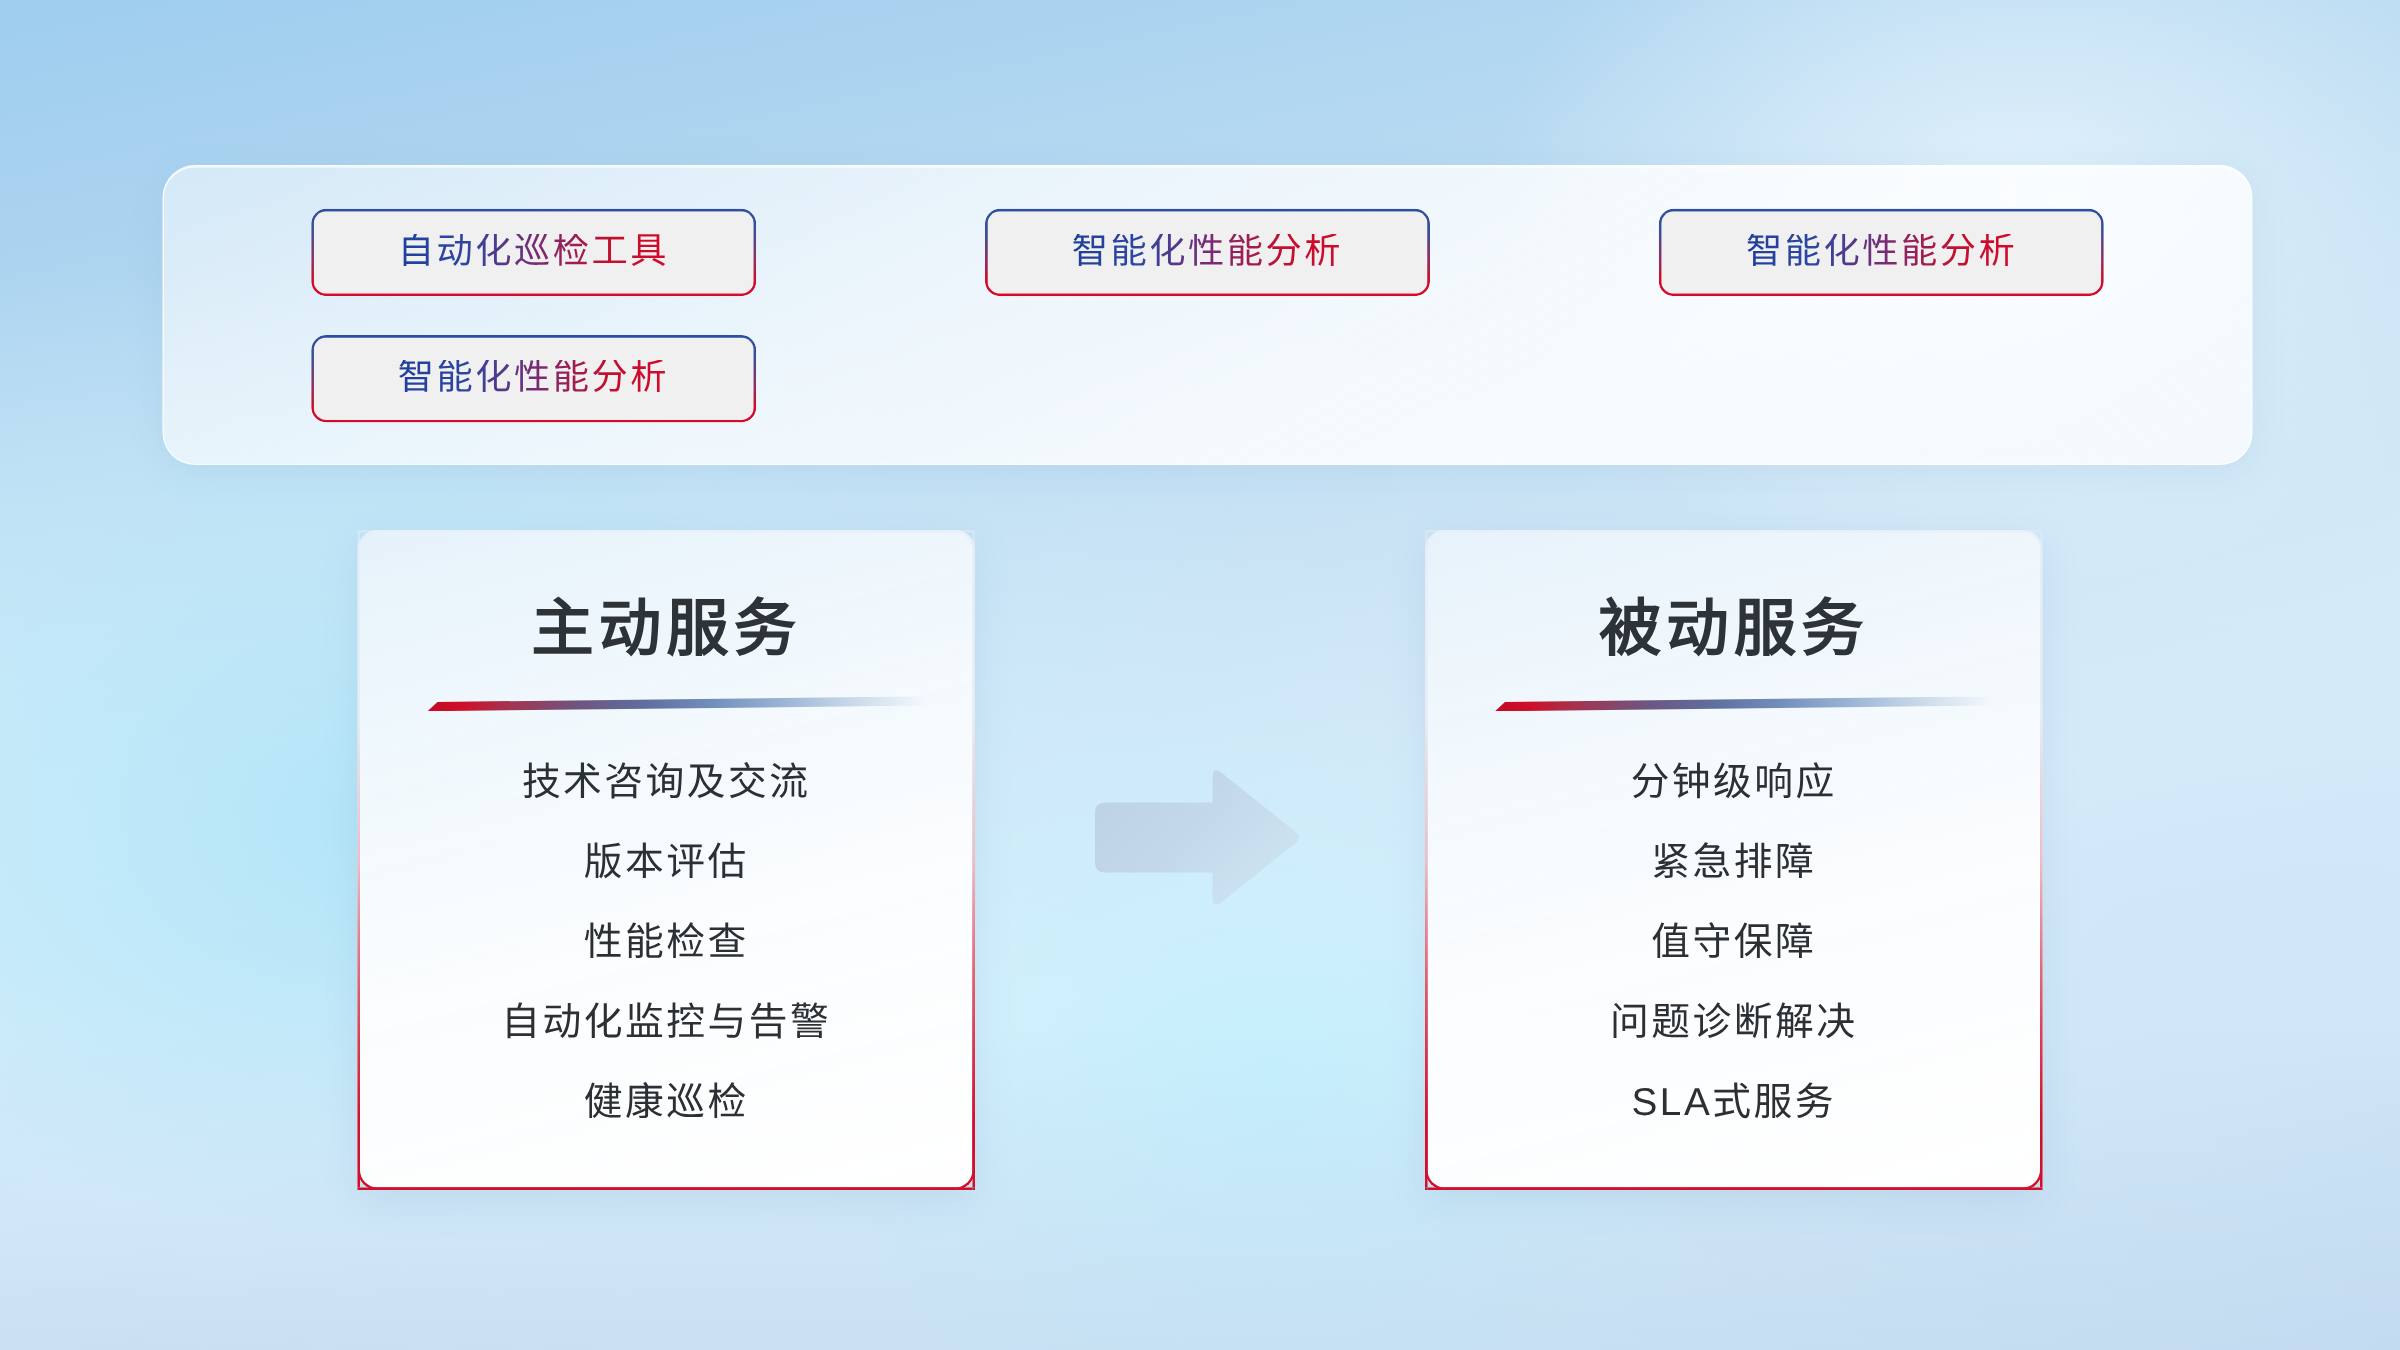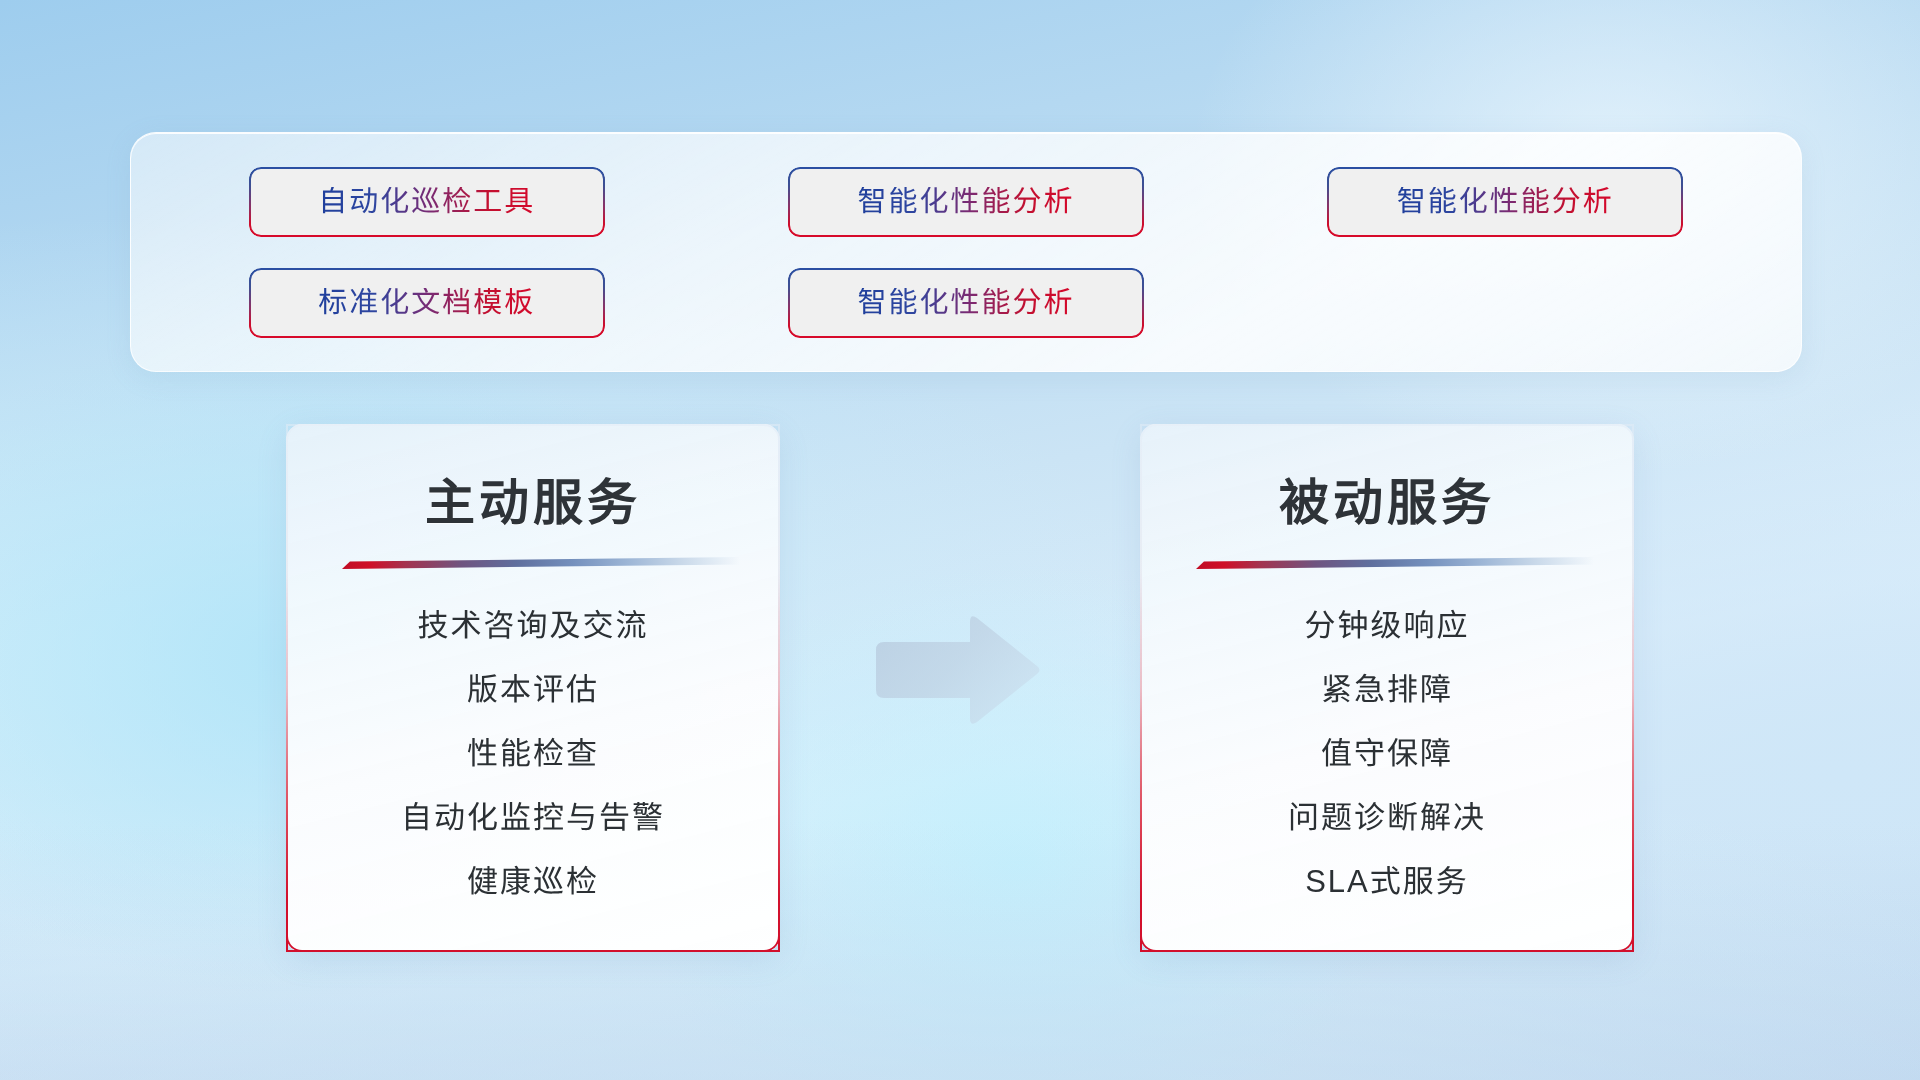--- a/index.html
+++ b/index.html
@@ -244,23 +244,20 @@
     <div class="pill">
       <span class="pill-label">自动化巡检工具</span>
     </div>
     <div class="pill">
       <span class="pill-label">智能化性能分析</span>
     </div>
     <div class="pill">
       <span class="pill-label">智能化性能分析</span>
     </div>
     <div class="pill">
-      <span class="pill-label">标准化文档模板</span>
-    </div>
-    <div class="pill">
       <span class="pill-label">智能化性能分析</span>
     </div>
   </div>
 
   <div id="card-active" class="service-card">
     <div class="card-inner"></div>
     <div class="card-title">主动服务</div>
     <div class="card-divider">
         <span></span>
       </div>

